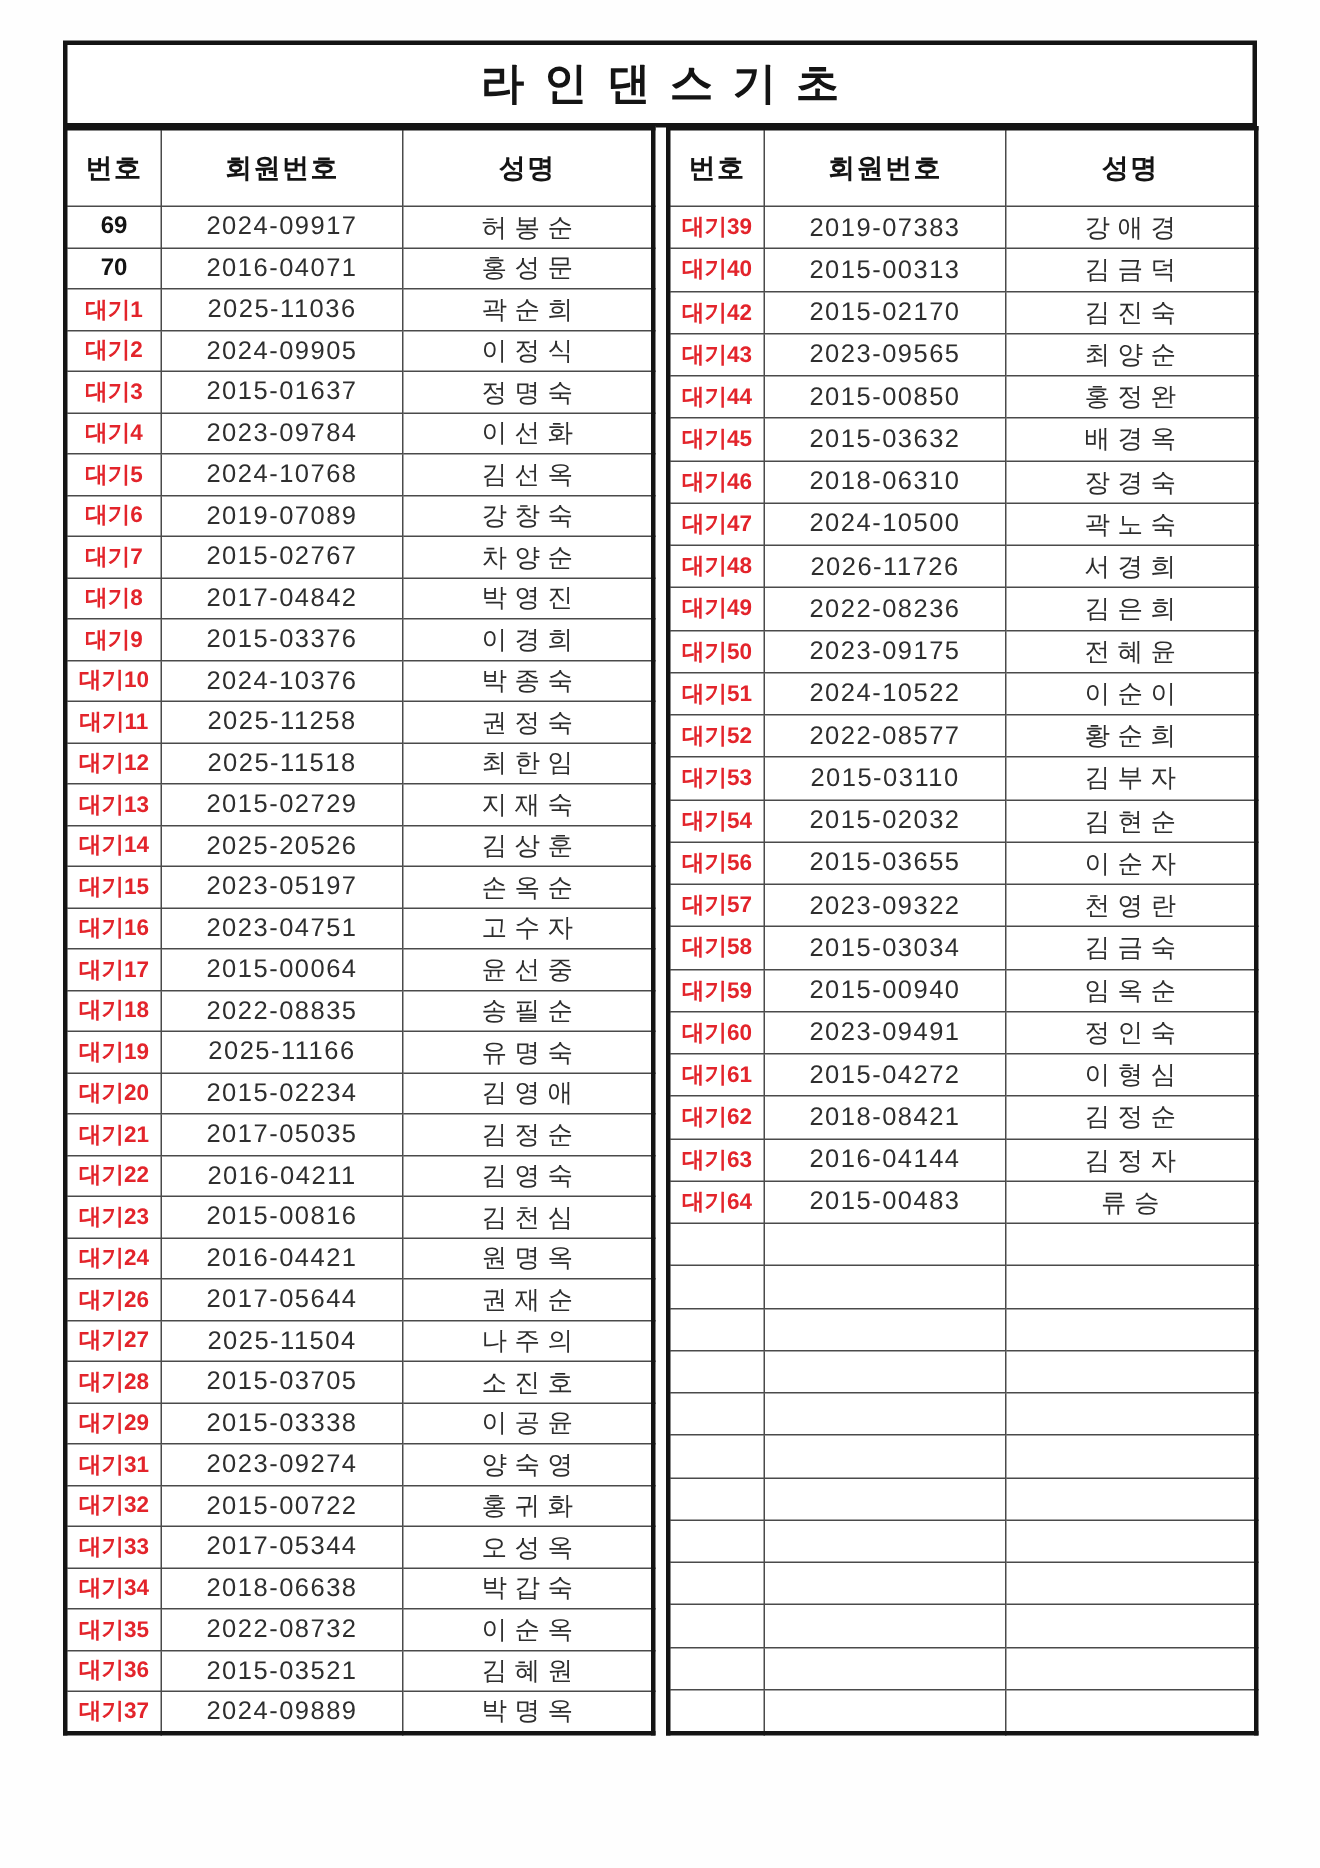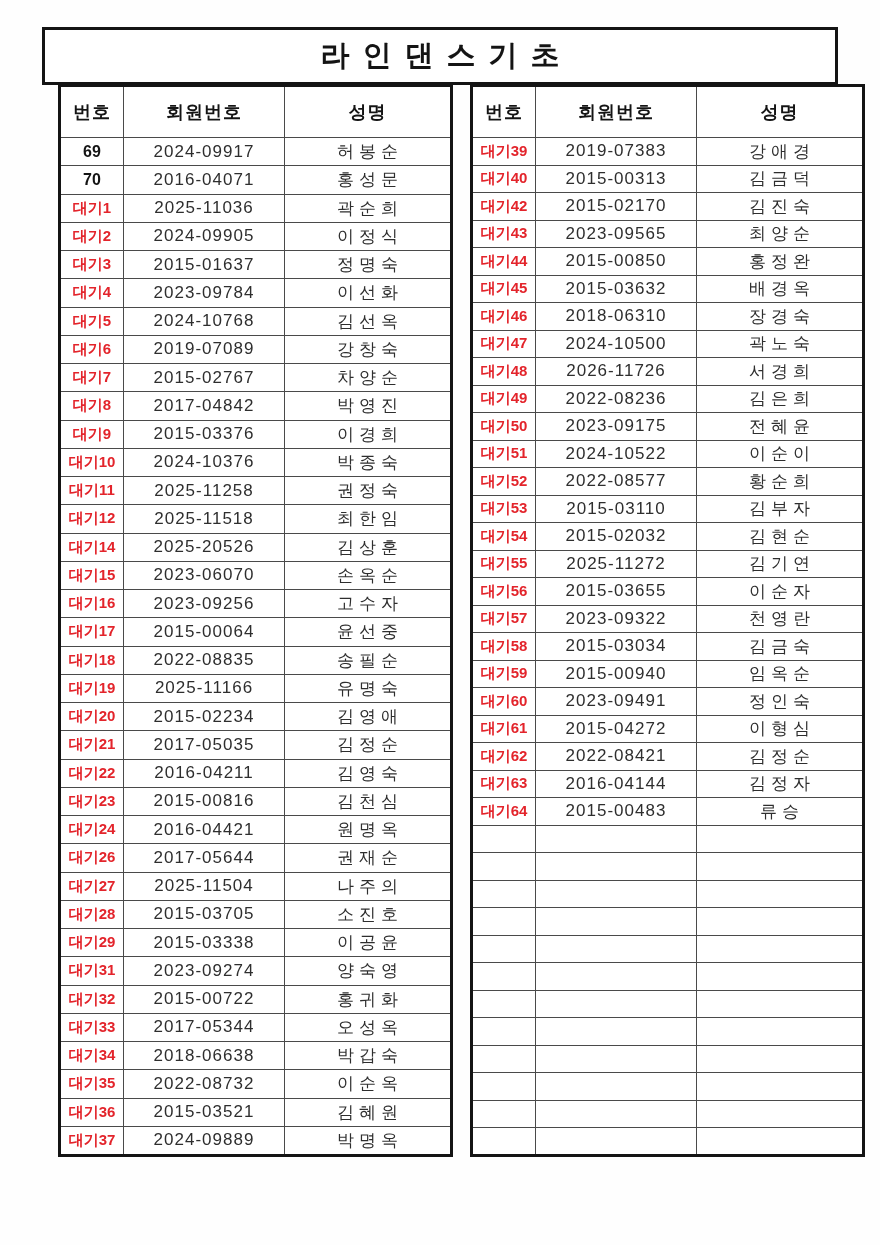--- a/index.html
+++ b/index.html
@@ -20,21 +20,21 @@
   .title-box{
     position:absolute;left:42px;top:27px;width:796px;height:58px;
     border:3px solid var(--ink);
     display:flex;align-items:center;justify-content:center;background:#fff;
   }
   .title-text{
     font-size:29px;font-weight:bold;color:var(--ink);
     letter-spacing:13px;text-indent:13px;white-space:nowrap;
   }
   .tables{
-    position:absolute;left:58px;top:84px;display:flex;gap:17px;
+    position:absolute;left:42px;top:84px;display:flex;gap:7px;
   }
   table.roster{
     border-collapse:collapse;table-layout:fixed;width:392px;
     border:3px solid var(--ink);background:#fff;
   }
   table.roster col.c-no{width:64px;}
   table.roster col.c-id{width:161px;}
   table.roster col.c-name{width:167px;}
   table.roster th,table.roster td{
     border:1px solid var(--line);
@@ -150,32 +150,37 @@
           <td class="cell-no wait">대기11</td>
           <td class="cell-id">2025-11258</td>
           <td class="cell-name">권정숙</td>
         </tr>
           <tr>
           <td class="cell-no wait">대기12</td>
           <td class="cell-id">2025-11518</td>
           <td class="cell-name">최한임</td>
         </tr>
           <tr>
+          <td class="cell-no wait">대기13</td>
+          <td class="cell-id">2015-02729</td>
+          <td class="cell-name">지재숙</td>
+        </tr>
+          <tr>
           <td class="cell-no wait">대기14</td>
           <td class="cell-id">2025-20526</td>
           <td class="cell-name">김상훈</td>
         </tr>
           <tr>
           <td class="cell-no wait">대기15</td>
-          <td class="cell-id">2023-06070</td>
+          <td class="cell-id">2023-05197</td>
           <td class="cell-name">손옥순</td>
         </tr>
           <tr>
           <td class="cell-no wait">대기16</td>
-          <td class="cell-id">2023-09256</td>
+          <td class="cell-id">2023-04751</td>
           <td class="cell-name">고수자</td>
         </tr>
           <tr>
           <td class="cell-no wait">대기17</td>
           <td class="cell-id">2015-00064</td>
           <td class="cell-name">윤선중</td>
         </tr>
           <tr>
           <td class="cell-no wait">대기18</td>
           <td class="cell-id">2022-08835</td>
@@ -353,25 +358,20 @@
           <td class="cell-no wait">대기53</td>
           <td class="cell-id">2015-03110</td>
           <td class="cell-name">김부자</td>
         </tr>
           <tr>
           <td class="cell-no wait">대기54</td>
           <td class="cell-id">2015-02032</td>
           <td class="cell-name">김현순</td>
         </tr>
           <tr>
-          <td class="cell-no wait">대기55</td>
-          <td class="cell-id">2025-11272</td>
-          <td class="cell-name">김기연</td>
-        </tr>
-          <tr>
           <td class="cell-no wait">대기56</td>
           <td class="cell-id">2015-03655</td>
           <td class="cell-name">이순자</td>
         </tr>
           <tr>
           <td class="cell-no wait">대기57</td>
           <td class="cell-id">2023-09322</td>
           <td class="cell-name">천영란</td>
         </tr>
           <tr>
@@ -389,21 +389,21 @@
           <td class="cell-id">2023-09491</td>
           <td class="cell-name">정인숙</td>
         </tr>
           <tr>
           <td class="cell-no wait">대기61</td>
           <td class="cell-id">2015-04272</td>
           <td class="cell-name">이형심</td>
         </tr>
           <tr>
           <td class="cell-no wait">대기62</td>
-          <td class="cell-id">2022-08421</td>
+          <td class="cell-id">2018-08421</td>
           <td class="cell-name">김정순</td>
         </tr>
           <tr>
           <td class="cell-no wait">대기63</td>
           <td class="cell-id">2016-04144</td>
           <td class="cell-name">김정자</td>
         </tr>
           <tr>
           <td class="cell-no wait">대기64</td>
           <td class="cell-id">2015-00483</td>

